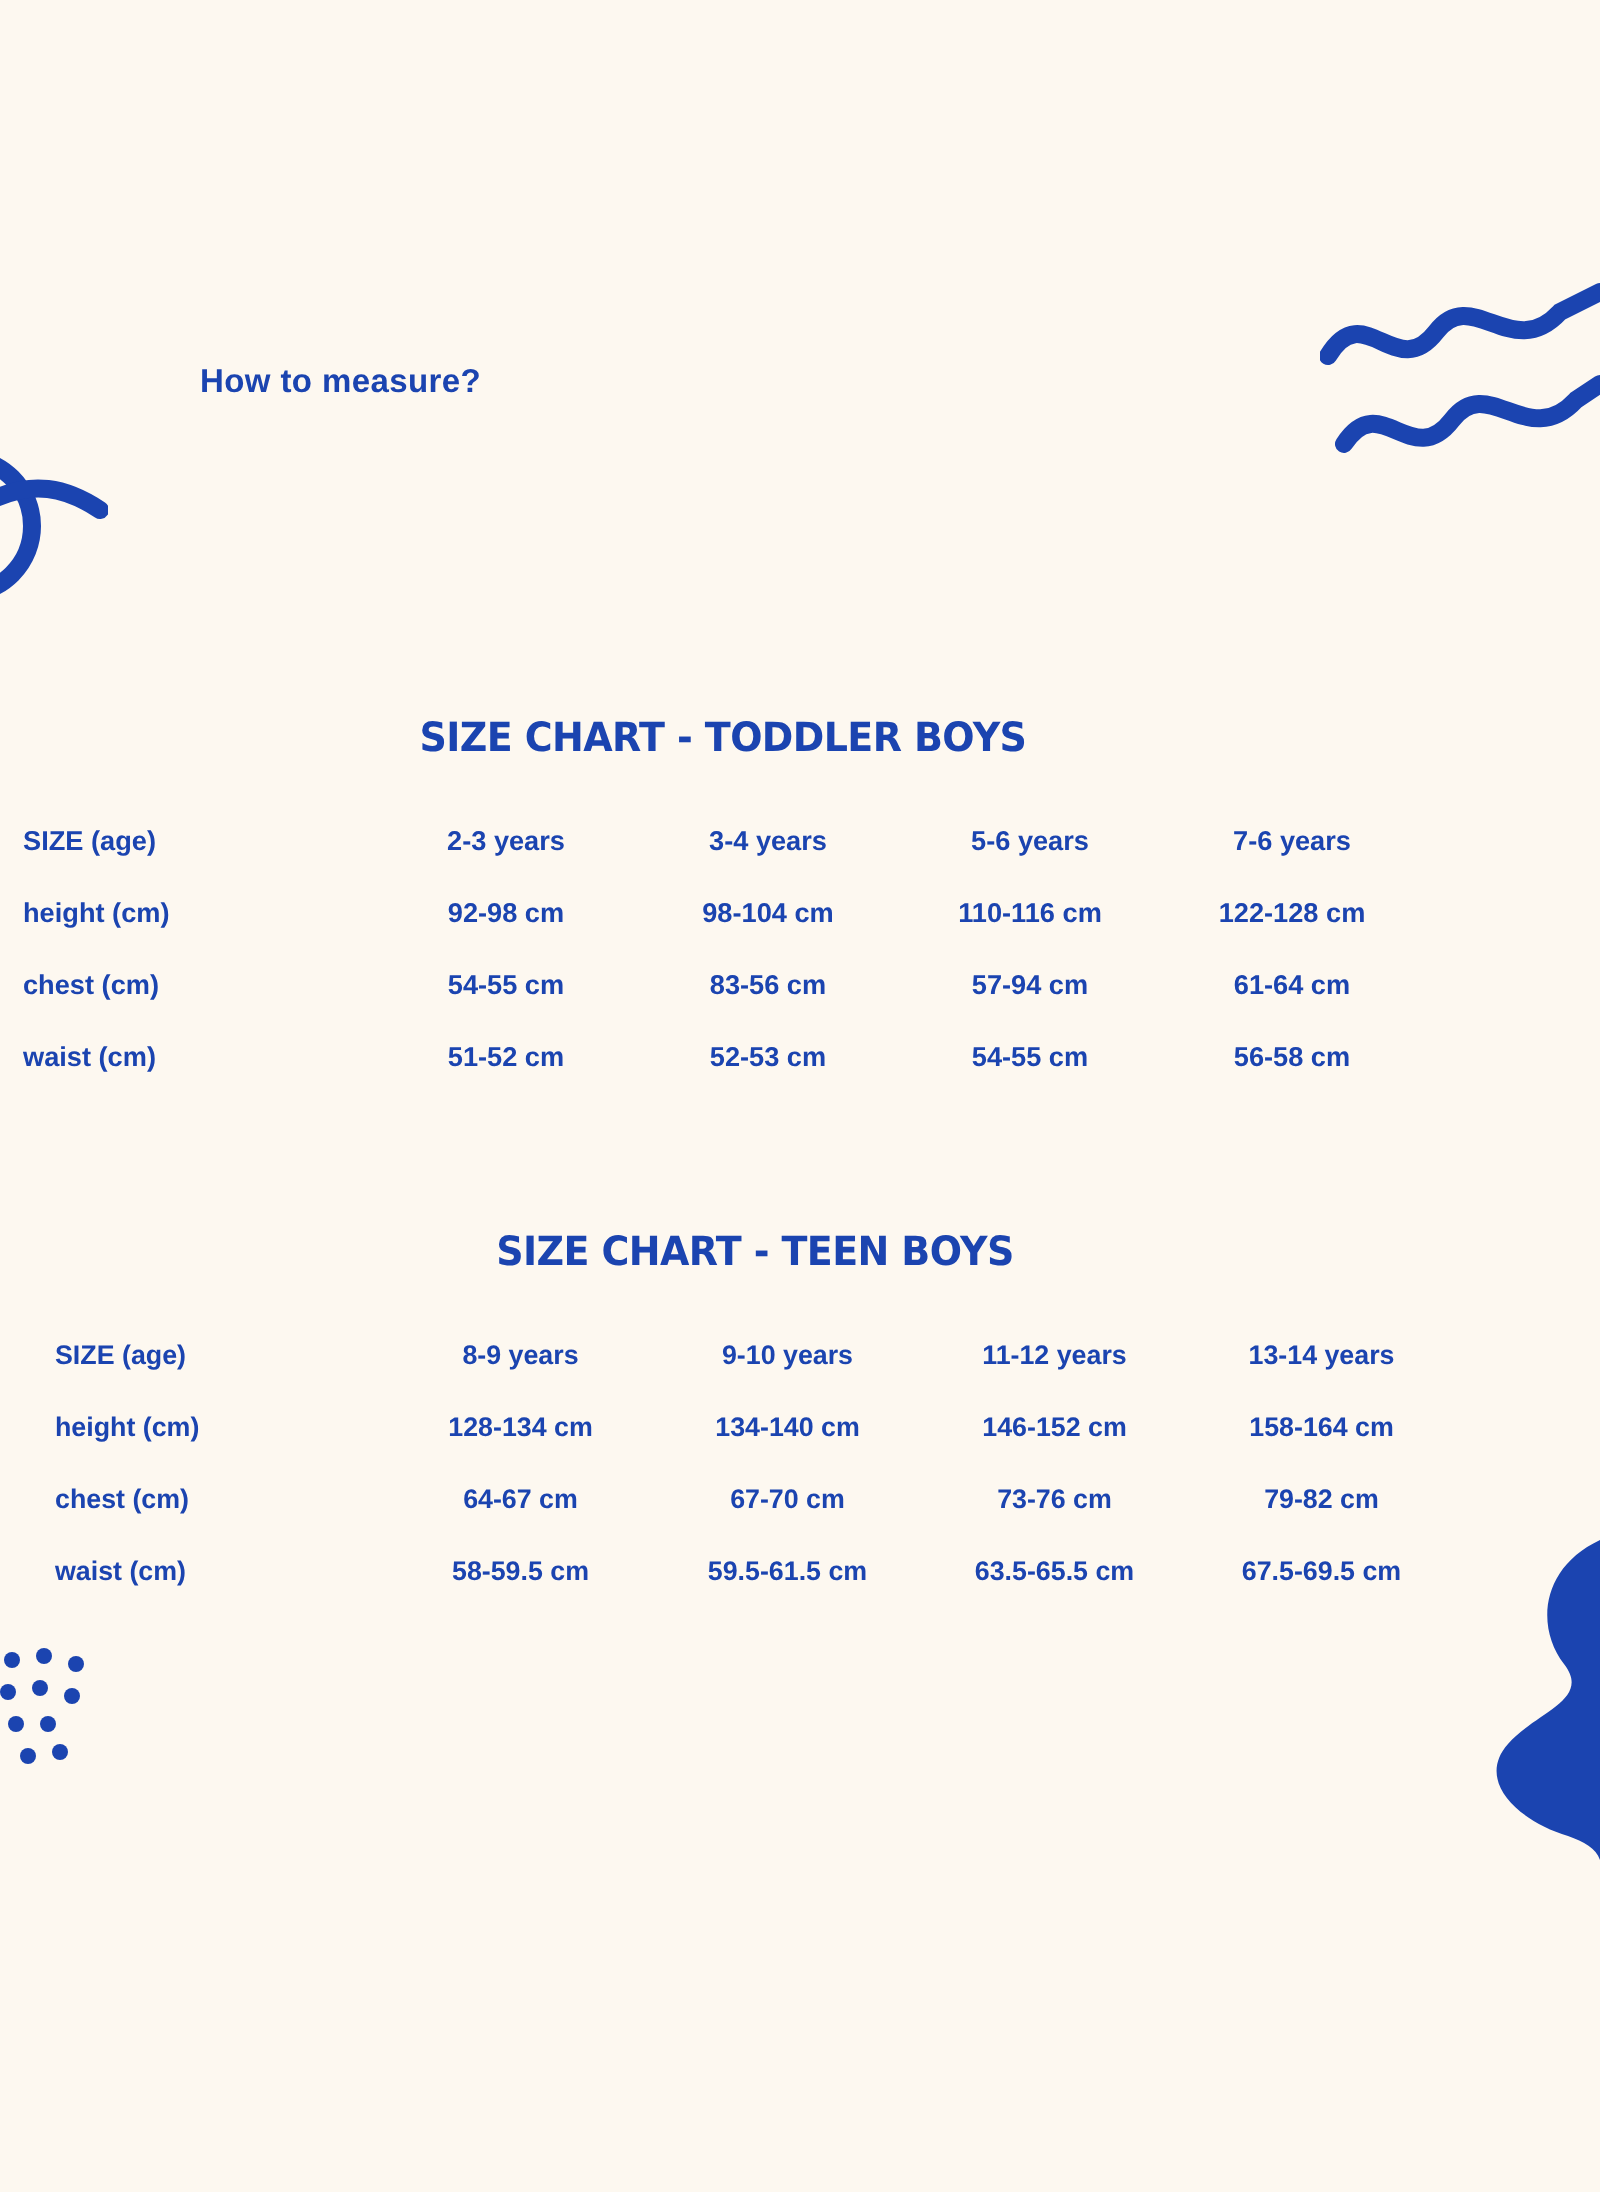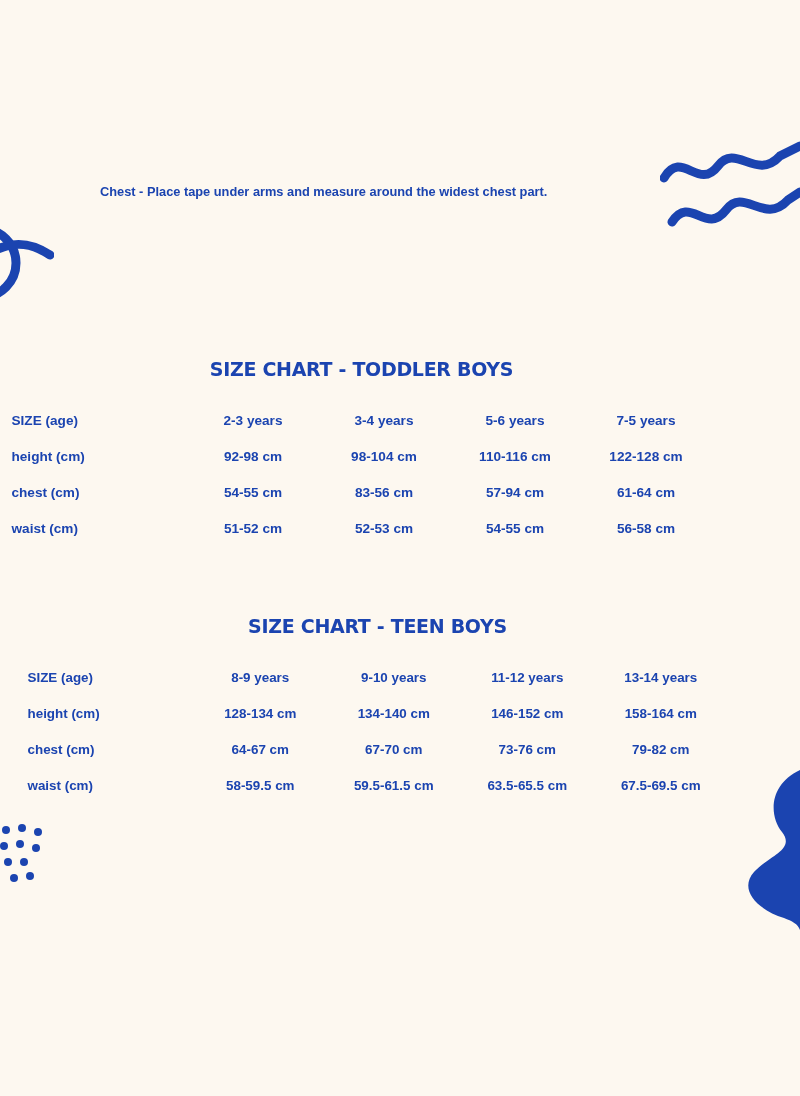--- a/index.html
+++ b/index.html
@@ -157,33 +157,33 @@
   </g>
 </svg>
 
 <svg class="deco blob-right" viewBox="0 0 90 160" xmlns="http://www.w3.org/2000/svg">
   <path d="M90 0 C 60 14, 58 44, 72 62 C 86 80, 58 86, 44 102 C 28 120, 48 140, 74 148 C 82 151, 88 154, 90 160 Z" fill="#1b44b0"></path>
 </svg>
 
 <div class="content">
 
   <div class="howto">
-    <p class="howto-line">Chest - Place tape under arms and measure around the widest chest part.</p>
+    <h1 class="howto-title">How to measure?</h1>
   </div>
 
   <div class="chart-block toddler">
     <h2 class="chart-title">SIZE CHART - TODDLER BOYS</h2>
     <table class="size-table toddler-table">
       <tbody>
         <tr>
           <td class="rowhead">SIZE (age)</td>
           <td>2-3 years</td>
           <td>3-4 years</td>
           <td>5-6 years</td>
-          <td>7-5 years</td>
+          <td>7-6 years</td>
         </tr>
         <tr>
           <td class="rowhead">height (cm)</td>
           <td>92-98 cm</td>
           <td>98-104 cm</td>
           <td>110-116 cm</td>
           <td>122-128 cm</td>
         </tr>
         <tr>
           <td class="rowhead">chest (cm)</td>

